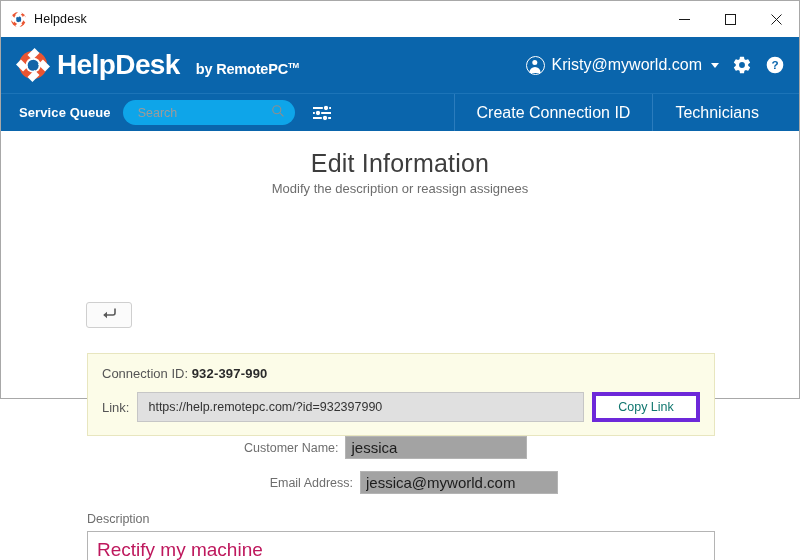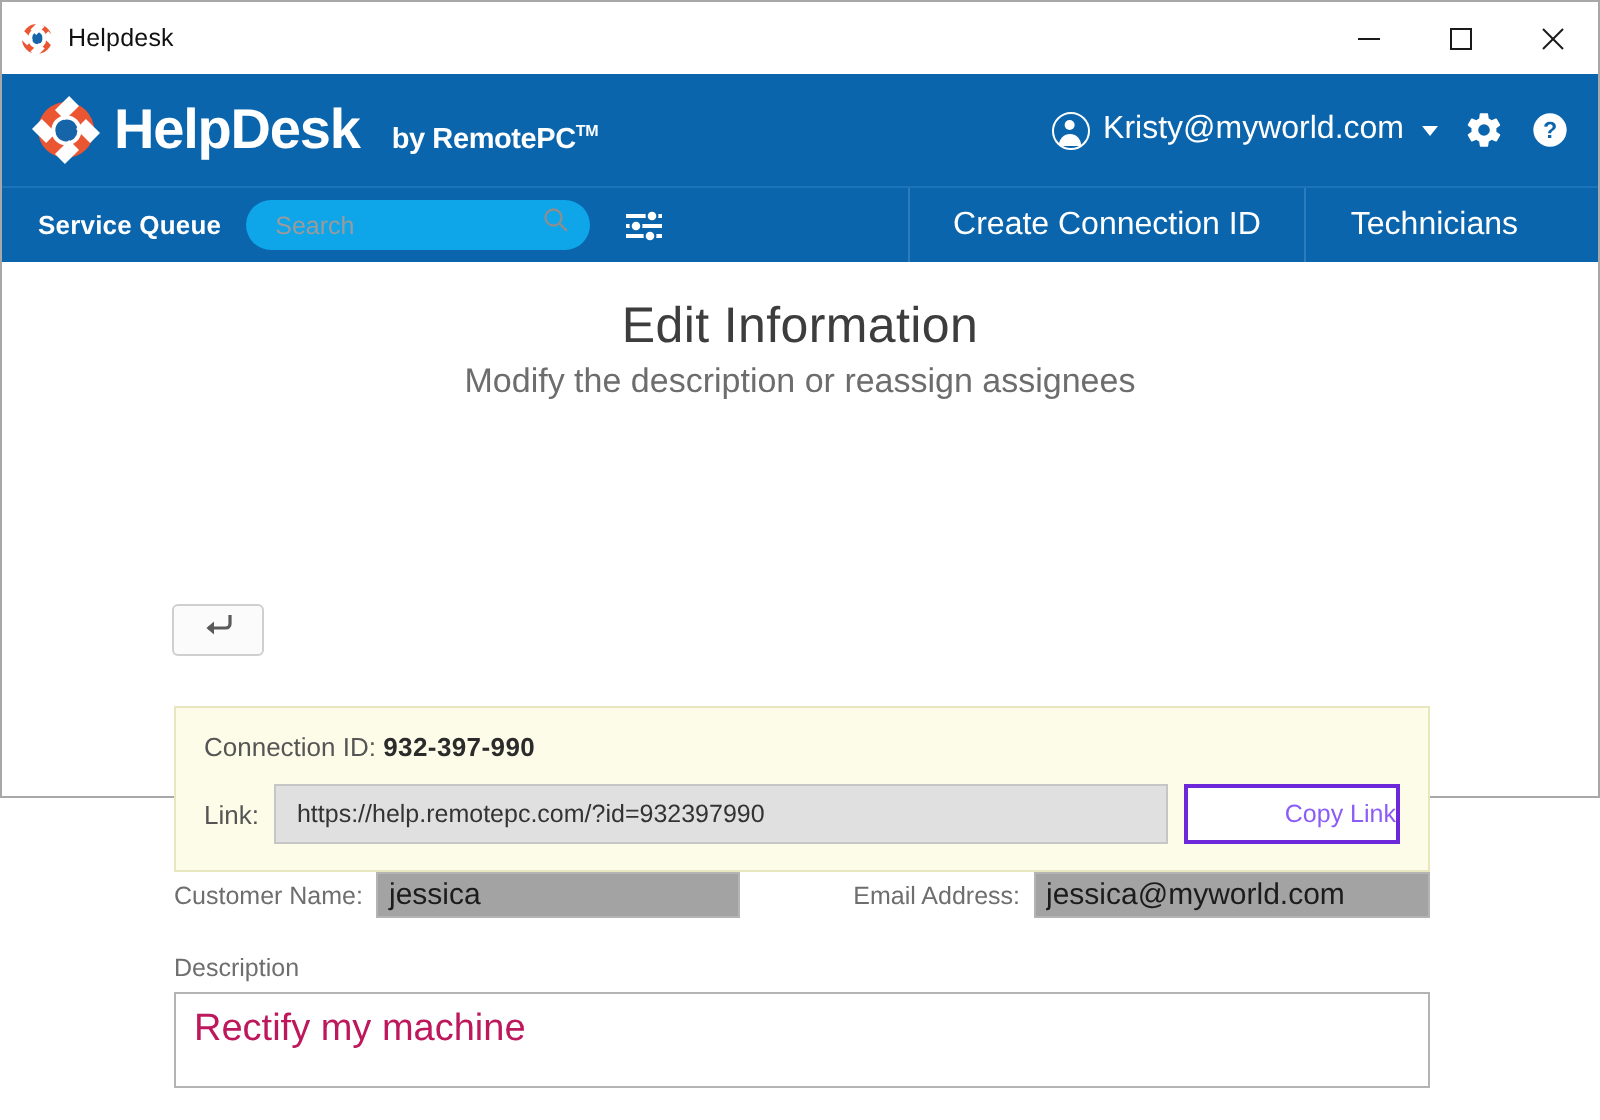--- a/index.html
+++ b/index.html
@@ -241,21 +241,21 @@
   }
   .page-title {
     font-size: 25px;
     color: #3d3d3d;
     font-weight: normal;
     margin: 0;
     line-height: 1.15;
     letter-spacing: .2px;
   }
   .page-sub {
-    font-size: 17px;
+    font-size: 13px;
     color: #6d6d6d;
     margin-top: 3px;
   }
 
   .panel {
     position: absolute;
     left: 86px;
     top: 222px;
     width: 628px;
     background: #fcfce8;
@@ -282,38 +282,39 @@
     display: flex;
     align-items: center;
     padding: 0 10px;
     font-size: 12.5px;
     color: #333;
   }
   .copy-link {
     width: 108px;
     height: 30px;
     background: #ffffff;
-    border: 2px solid #6d28d9;
-    color: #8b5cf6;
+    border: 4px solid #6d28d9;
+    color: #0f766e;
     font-size: 12.5px;
     display: flex;
     align-items: center;
-    justify-content: flex-end;
+    justify-content: center;
   }
 
   .form {
     position: absolute;
     left: 86px;
     top: 305px;
     width: 628px;
   }
   .row-inline {
     display: flex;
     align-items: center;
     gap: 12px;
+    flex-direction: column;
   }
   .half { width: 50%; display: flex; align-items: center; }
   .half.right { justify-content: flex-end; }
   .fld-label {
     font-size: 12.5px;
     color: #6e6e6e;
     margin-right: 7px;
     white-space: nowrap;
   }
   .txt-input {

